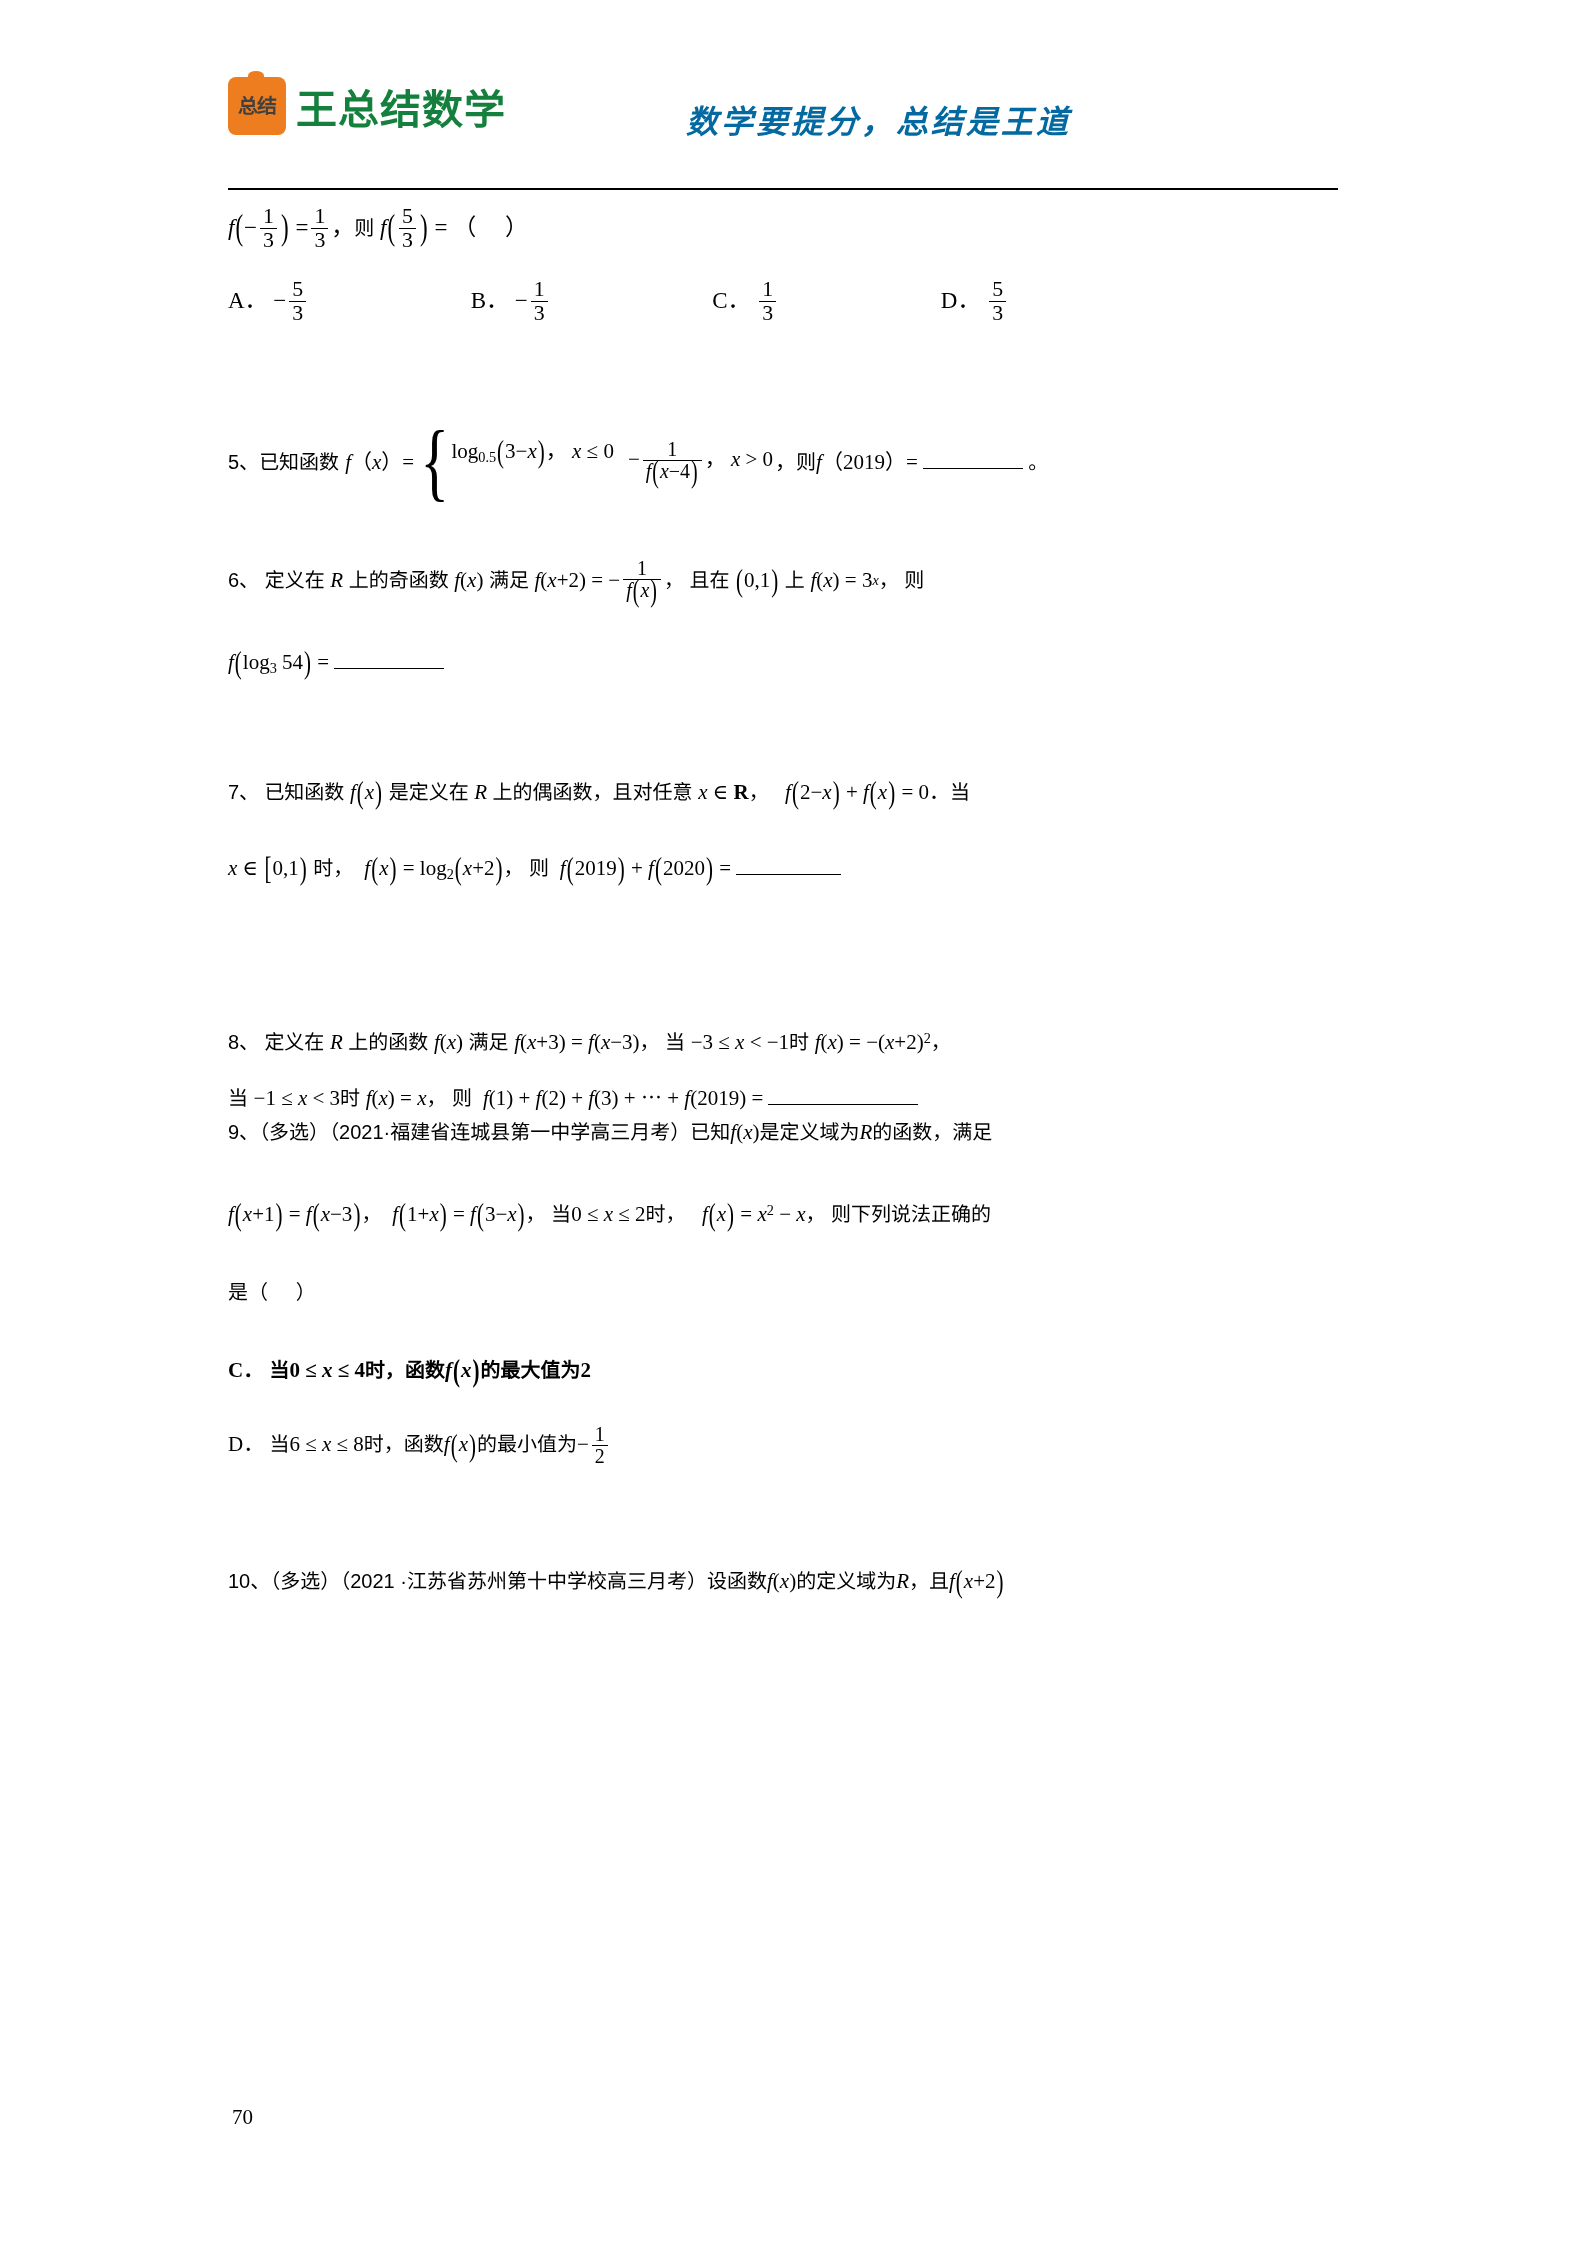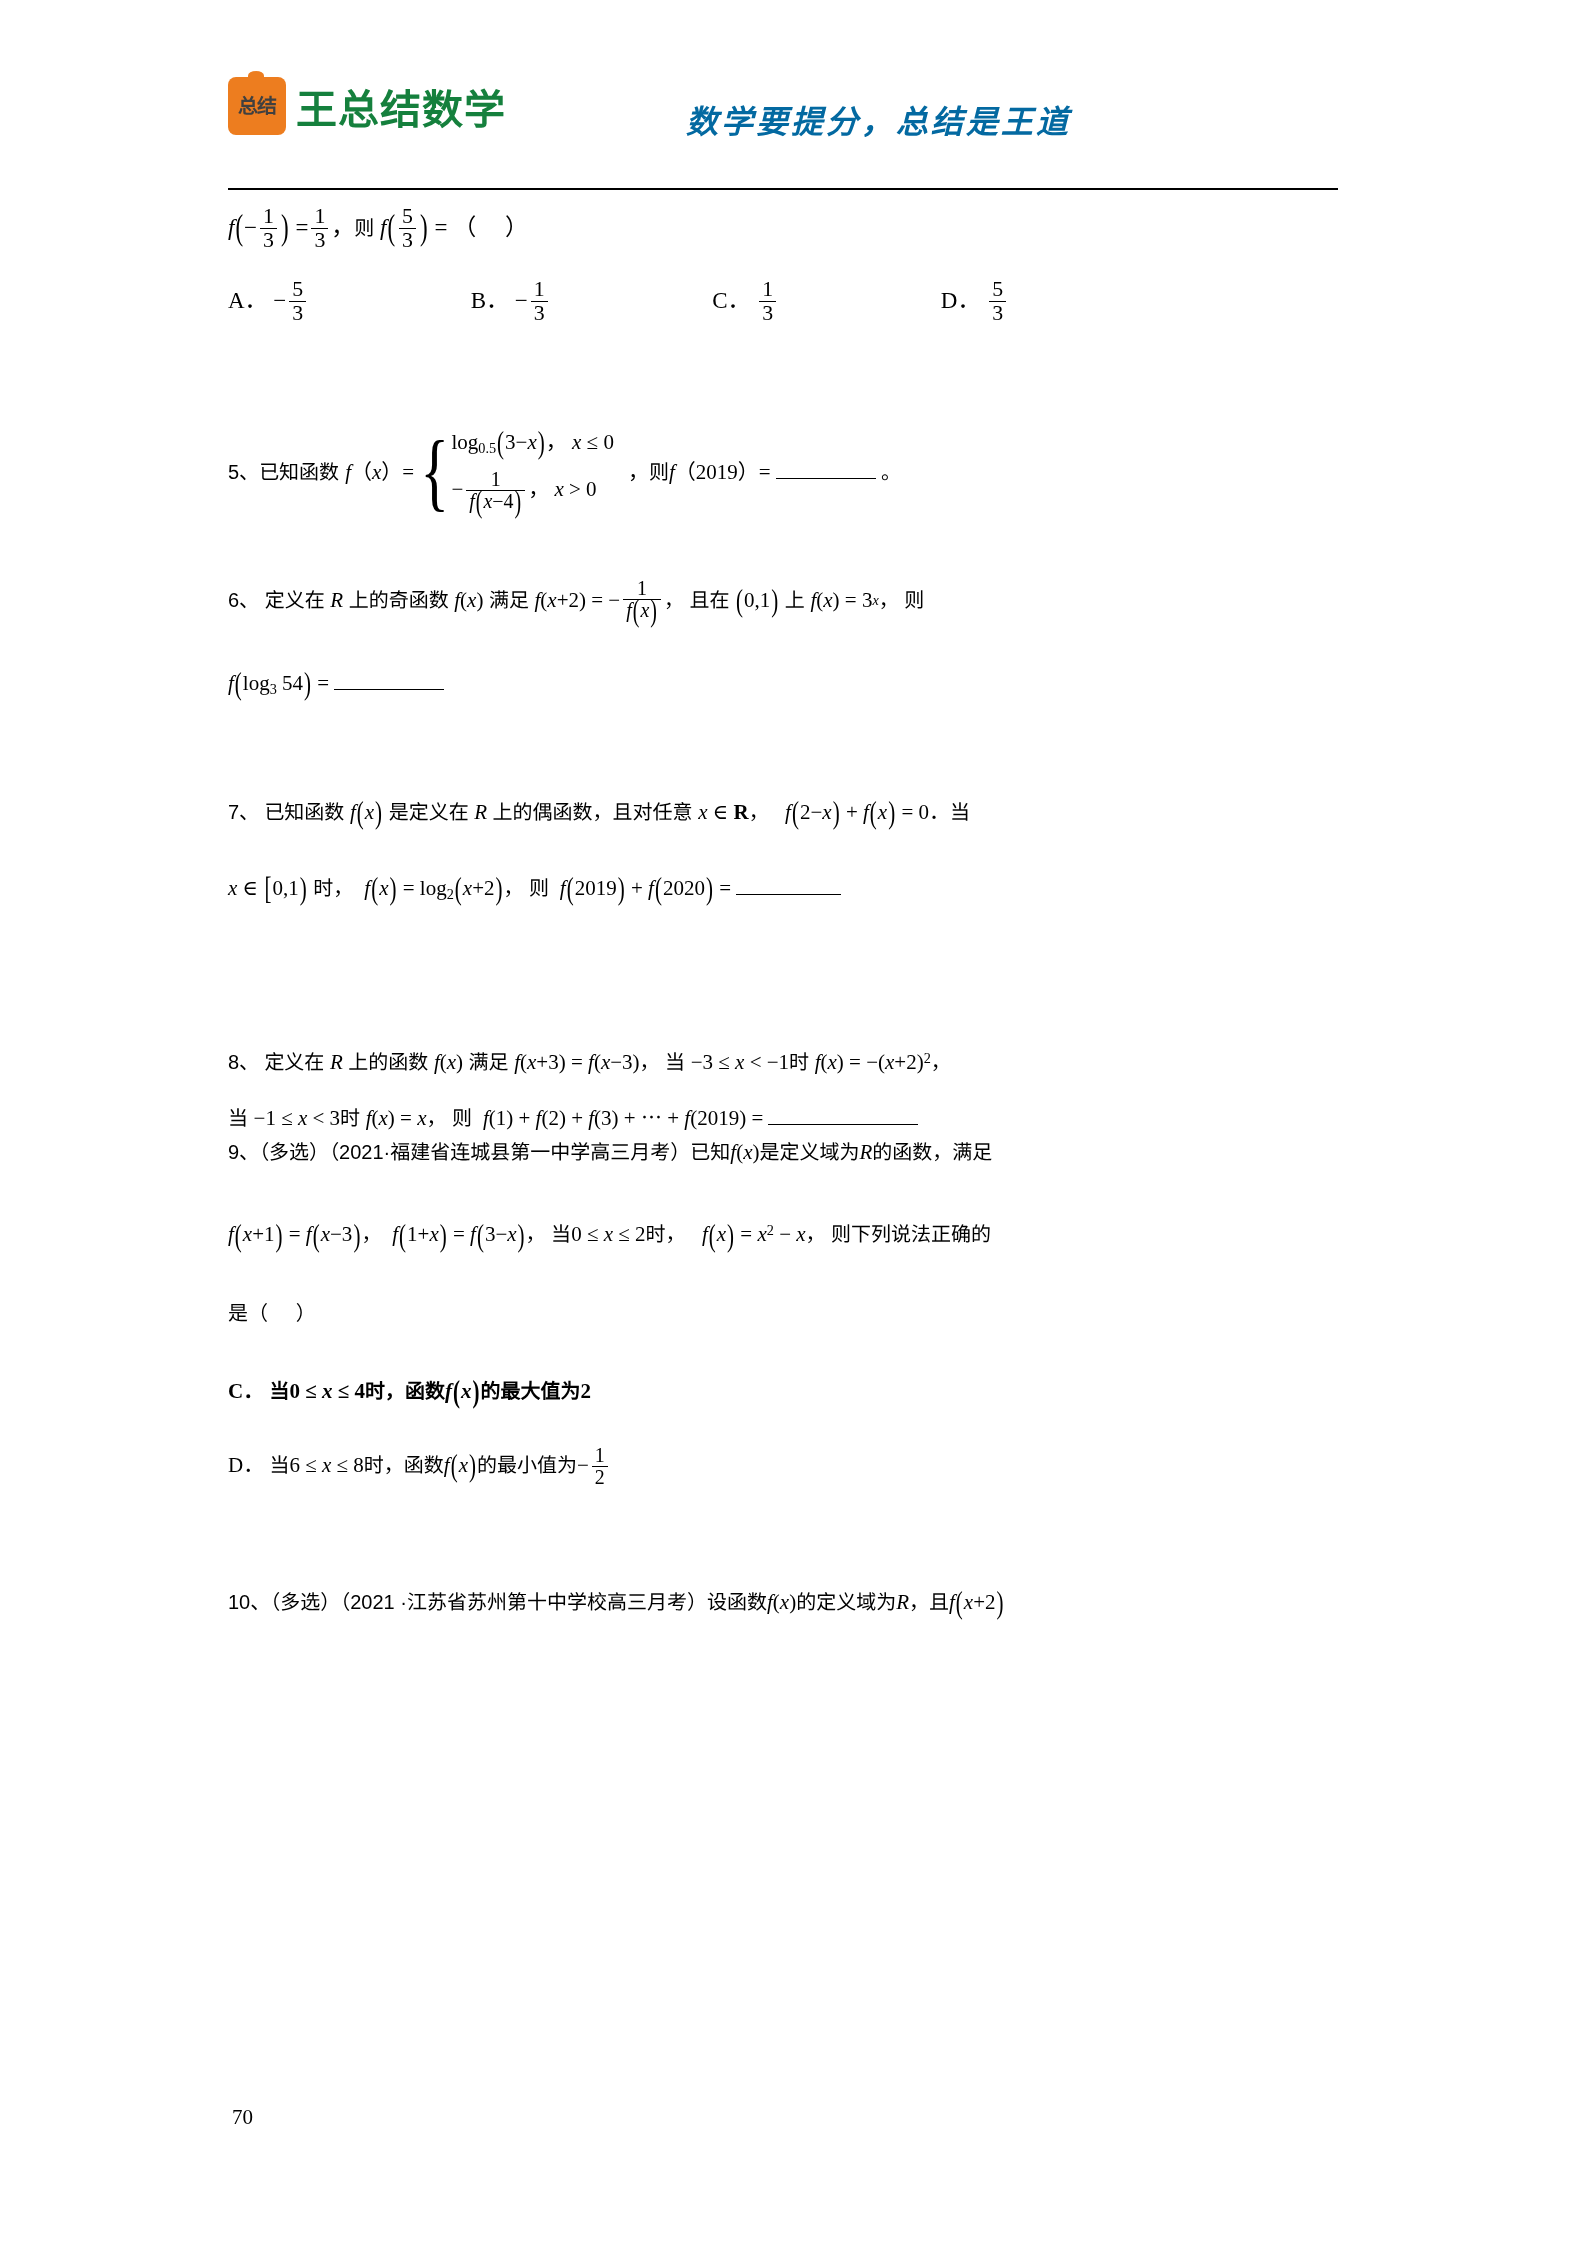--- a/index.html
+++ b/index.html
@@ -147,21 +147,21 @@
   .brace {
     font-size: 86px;
     line-height: 0.72;
     font-family: "Liberation Serif", serif;
     transform: scaleX(0.7);
     display: inline-block;
     margin-right: -4px;
   }
   .piece-rows {
     display: inline-flex;
-    flex-direction: column;
+    flex-direction: row;
     justify-content: center;
     gap: 14px;
   }
   .piece-row { white-space: nowrap; line-height: 1.1; }
 
   .pagenum {
     position: absolute;
     left: 232px;
     top: 2105px;
     font-size: 21px;
@@ -237,21 +237,21 @@
               log<sub>0.5</sub><span class="paren-big">(</span>3−<span class="mi">x</span><span class="paren-big">)</span>，&nbsp;<span class="mi">x</span> ≤ 0
             </span>
             <span class="piece-row">
               −<span class="frac">
                   <span class="num">1</span>
                   <span class="den"><span class="mi">f</span><span class="paren-big">(</span><span class="mi">x</span>−4<span class="paren-big">)</span></span>
                 </span>，&nbsp;<span class="mi">x</span> &gt; 0
             </span>
           </span>
         </span>
-        <span style="margin-left:14px;">
+        <span style="margin-left:2px;">
           ，<span class="cn">则</span><span class="mi">f</span>（2019）=
           <span class="blank" style="width:100px;"></span>
           <span class="cn">。</span>
         </span>
       </div>
     </div>
 
     <div class="blk" style="margin-top:66px;">
       <div class="ln" style="display:flex;align-items:center;">
         <span class="cn">6、</span>

